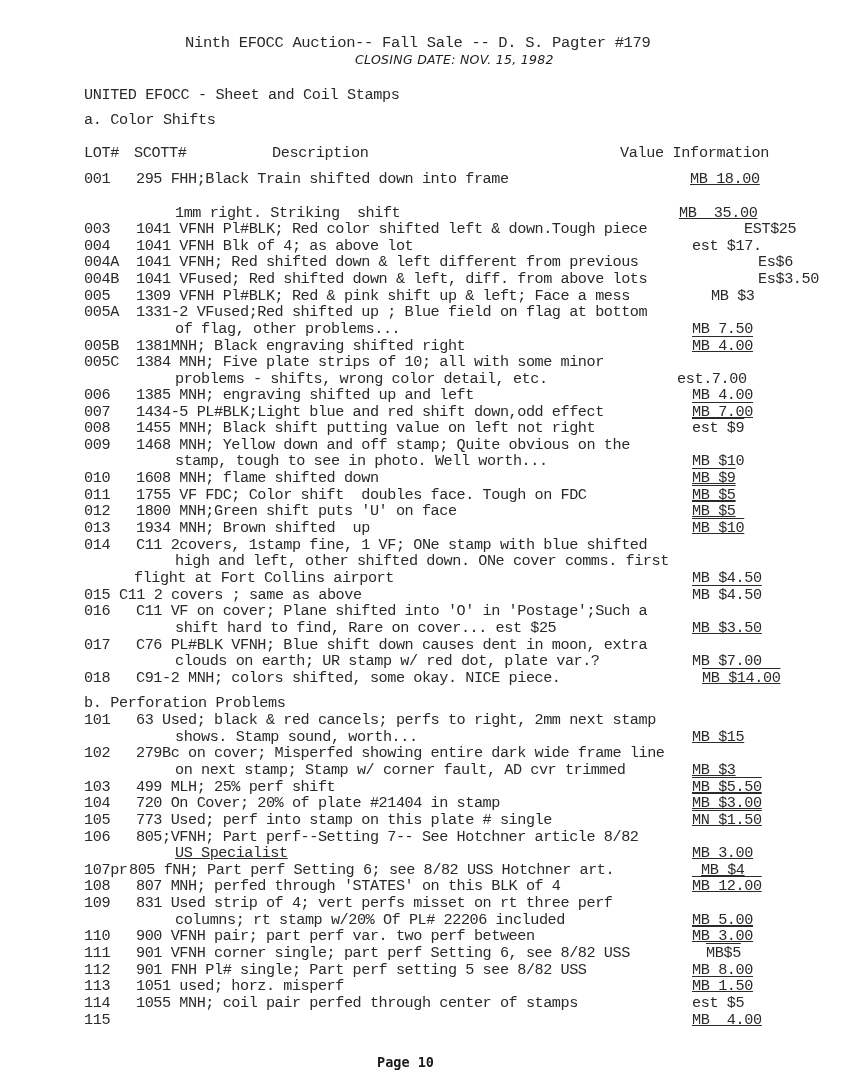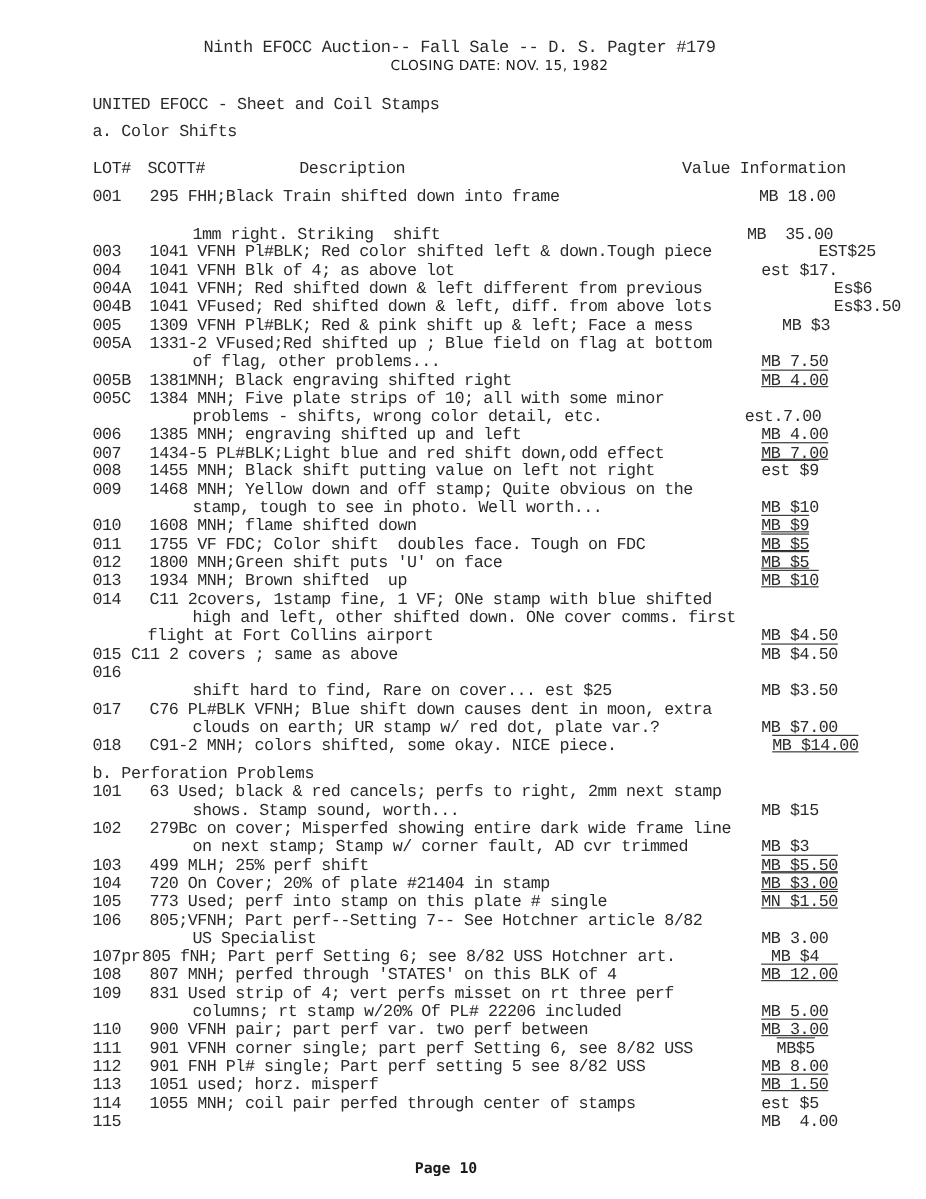--- a/index.html
+++ b/index.html
@@ -2,28 +2,28 @@
 <html><head>
 <meta charset="utf-8">
 <style>
   html, body { margin: 0; padding: 0; background: #ffffff; }
   body { width: 842px; height: 1090px; position: relative; overflow: hidden;
          font-family: "Liberation Mono", "DejaVu Sans Mono", monospace; color: #2a2a2a; }
   .page { position: absolute; left: 0; top: 0; width: 842px; height: 1090px; }
   .line { position: absolute; white-space: pre; font-size: 15.2px; line-height: 19px; letter-spacing: -0.35px; }
   .title { left: 185px; top: 34px; font-size: 15.5px; }
   .handwritten { position: absolute; left: 355px; top: 52px; font-family: "DejaVu Sans", sans-serif;
-                 font-size: 12.5px; letter-spacing: 0.3px; color: #1c1c1c; }
+                 font-style: italic; font-size: 12.5px; letter-spacing: 0.3px; color: #1c1c1c; }
   .footer { position: absolute; left: 377px; top: 1054px; font-family: "DejaVu Sans Mono", monospace;
             font-size: 13.5px; font-weight: bold; color: #1a1a1a; }
   .row { position: absolute; left: 84px; width: 720px; height: 19px; }
   .lot { position: absolute; left: 0; top: 0; white-space: pre; font-size: 15.2px; line-height: 19px; letter-spacing: -0.4px; }
   .desc { position: absolute; top: 0; white-space: pre; font-size: 15.2px; line-height: 19px; letter-spacing: -0.45px; }
   .val { position: absolute; top: 0; white-space: pre; font-size: 15.2px; line-height: 19px; letter-spacing: -0.4px; }
-  .ul { }
+  .ul { text-decoration: underline; }
   .ol { text-decoration: overline; }
   .uo { text-decoration: underline overline; }
 </style>
 </head>
 <body>
 
 <div class="page">
 
   <div class="line title">Ninth EFOCC Auction-- Fall Sale -- D. S. Pagter #179</div>
   <div class="handwritten">CLOSING DATE: NOV. 15, 1982</div>
@@ -156,20 +156,21 @@
       <span class="desc" style="left:50px">flight at Fort Collins airport</span>
       <span class="val" style="left:608px">MB $4.50</span>
     </div>
   <div class="row" style="top:586px">
       <span class="lot">015</span>
       <span class="desc" style="left:35px">C11 2 covers ; same as above</span>
       <span class="val ol" style="left:608px">MB $4.50</span>
     </div>
   <div class="row" style="top:602px">
       <span class="lot">016</span>
+      <span class="desc" style="left:52px">C11 VF on cover; Plane shifted into 'O' in 'Postage';Such a</span>
       <span class="val" style="left:606px"></span>
     </div>
   <div class="row" style="top:619px">
       <span class="lot"></span>
       <span class="desc" style="left:91px">shift hard to find, Rare on cover... est $25</span>
       <span class="val ul" style="left:608px">MB $3.50</span>
     </div>
   <div class="row" style="top:636px">
       <span class="lot">017</span>
       <span class="desc" style="left:52px">C76 PL#BLK VFNH; Blue shift down causes dent in moon, extra</span>

